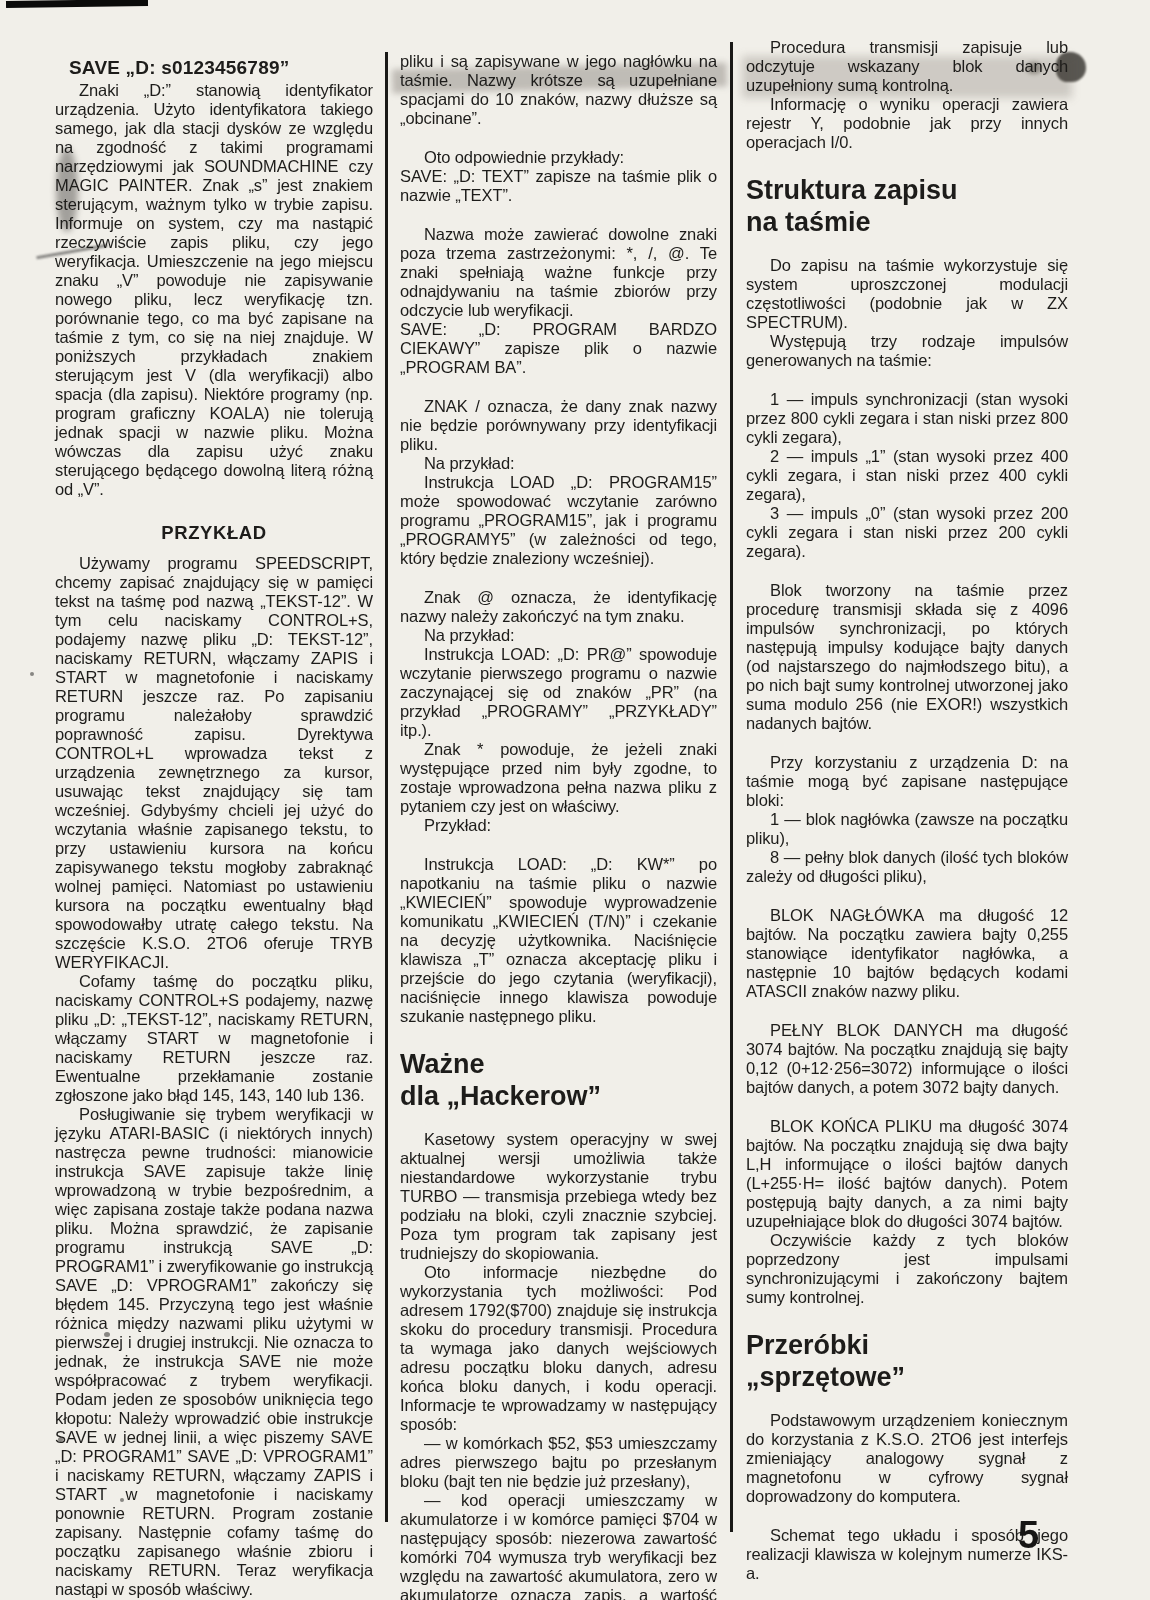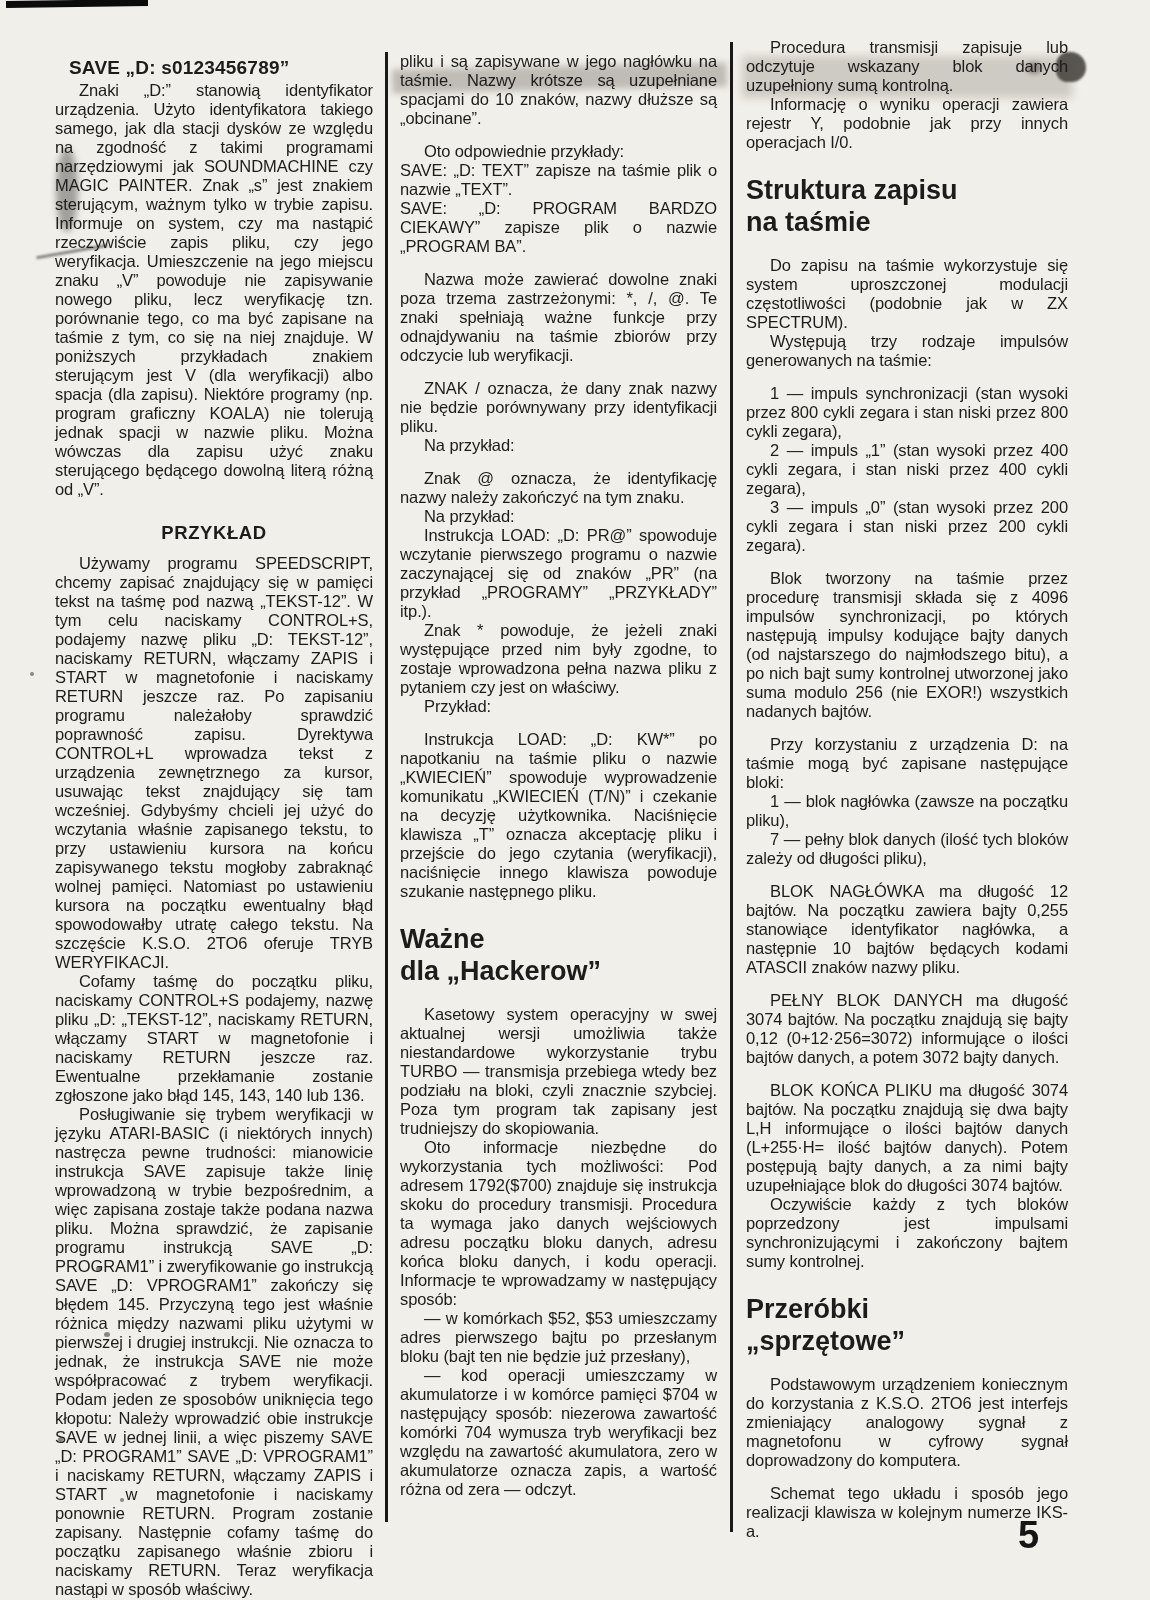--- a/index.html
+++ b/index.html
@@ -6,21 +6,21 @@
   body{
     width:1150px;height:1600px;position:relative;overflow:hidden;
     background:#f1efe9;
     color:#1d1c1a;
     font-family:"Liberation Sans","DejaVu Sans",sans-serif;
   }
   .page{position:absolute;inset:0}
   .col{position:absolute;text-align:justify;font-size:16.5px;line-height:19px;letter-spacing:-0.1px}
   .col p{margin:0}
   .col p.ind{text-indent:24px}
-  .col .gap{margin-top:14px}
+  .col .gap{margin-top:20px}
   h3.title{font-size:19px;font-weight:bold;margin:0 0 4px 14px;text-align:left;letter-spacing:0.2px}
   h4.subhead{font-size:18.5px;font-weight:bold;text-align:center;margin:24px 0 12px;letter-spacing:0.6px}
   h2.bighead{font-size:27px;line-height:32px;font-weight:bold;text-align:left;margin:22px 0 18px;white-space:pre-line;letter-spacing:0;text-indent:0}
   .divider{position:absolute;width:3px;background:#1a1917}
   .divider-1{left:385px;top:52px;height:1470px}
   .divider-2{left:730px;top:42px;height:1490px}
   .pagenum{position:absolute;left:1018px;top:1514px;font-size:38px;font-weight:bold;color:#161514}
   
   .bar-top{position:absolute;left:6px;top:0;width:142px;height:7px;background:#0b0b0a;transform:rotate(-0.8deg)}
   .blob-tr{position:absolute;left:1056px;top:52px;width:30px;height:30px;background:#3f3d38;border-radius:45% 55% 50% 40%;filter:blur(1px);opacity:.85}
@@ -63,24 +63,25 @@
       <h4 class="subhead">PRZYKŁAD</h4>
       <p class="para ind">Używamy programu SPEEDSCRIPT, chcemy zapisać znajdujący się w pamięci tekst na taśmę pod nazwą „TEKST-12”. W tym celu naciskamy CONTROL+S, podajemy nazwę pliku „D: TEKST-12”, naciskamy RETURN, włączamy ZAPIS i START w magnetofonie i naciskamy RETURN jeszcze raz. Po zapisaniu programu należałoby sprawdzić poprawność zapisu. Dyrektywa CONTROL+L wprowadza tekst z urządzenia zewnętrznego za kursor, usuwając tekst znajdujący się tam wcześniej. Gdybyśmy chcieli jej użyć do wczytania właśnie zapisanego tekstu, to przy ustawieniu kursora na końcu zapisywanego tekstu mogłoby zabraknąć wolnej pamięci. Natomiast po ustawieniu kursora na początku ewentualny błąd spowodowałby utratę całego tekstu. Na szczęście K.S.O. 2TO6 oferuje TRYB WERYFIKACJI.</p>
       <p class="para ind">Cofamy taśmę do początku pliku, naciskamy CONTROL+S podajemy, nazwę pliku „D: „TEKST-12”, naciskamy RETURN, włączamy START w magnetofonie i naciskamy RETURN jeszcze raz. Ewentualne przekłamanie zostanie zgłoszone jako błąd 145, 143, 140 lub 136.</p>
       <p class="para ind">Posługiwanie się trybem weryfikacji w języku ATARI-BASIC (i niektórych innych) nastręcza pewne trudności: mianowicie instrukcja SAVE zapisuje także linię wprowadzoną w trybie bezpośrednim, a więc zapisana zostaje także podana nazwa pliku. Można sprawdzić, że zapisanie programu instrukcją SAVE „D: PROGRAM1” i zweryfikowanie go instrukcją SAVE „D: VPROGRAM1” zakończy się błędem 145. Przyczyną tego jest właśnie różnica między nazwami pliku użytymi w pierwszej i drugiej instrukcji. Nie oznacza to jednak, że instrukcja SAVE nie może współpracować z trybem weryfikacji. Podam jeden ze sposobów uniknięcia tego kłopotu: Należy wprowadzić obie instrukcje SAVE w jednej linii, a więc piszemy SAVE „D: PROGRAM1” SAVE „D: VPROGRAM1” i naciskamy RETURN, włączamy ZAPIS i START w magnetofonie i naciskamy ponownie RETURN. Program zostanie zapisany. Następnie cofamy taśmę do początku zapisanego właśnie zbioru i naciskamy RETURN. Teraz weryfikacja nastąpi w sposób właściwy.</p>
       <p class="para ind">Te kłopoty występują jednak tylko przy użyciu instrukcji SAVE. Znaki „0123456789” w pierwszym przykładzie oznaczają nazwę</p>
     </div>
   <div class="col" style="left:400px;top:52px;width:317px">
       <p class="para">pliku i są zapisywane w jego nagłówku na taśmie. Nazwy krótsze są uzupełniane spacjami do 10 znaków, nazwy dłuższe są „obcinane”.</p>
       <p class="para gap ind">Oto odpowiednie przykłady:</p>
       <p class="para">SAVE: „D: TEXT” zapisze na taśmie plik o nazwie „TEXT”.</p>
+      <p class="para gap ind">Nazwa może zawierać dowolne znaki poza trzema zastrzeżonymi: *, /, @. Te znaki spełniają ważne funkcje przy odnajdywaniu na taśmie zbiorów przy odczycie lub weryfikacji.</p>
       <p class="para">SAVE: „D: PROGRAM BARDZO CIEKAWY” zapisze plik o nazwie „PROGRAM BA”.</p>
-      <p class="para gap ind">Nazwa może zawierać dowolne znaki poza trzema zastrzeżonymi: *, /, @. Te znaki spełniają ważne funkcje przy odnajdywaniu na taśmie zbiorów przy odczycie lub weryfikacji.</p>
       <p class="para gap ind">ZNAK / oznacza, że dany znak nazwy nie będzie porównywany przy identyfikacji pliku.</p>
       <p class="para ind">Na przykład:</p>
+      <p class="para ind">Instrukcja LOAD „D: PROGRAM15” może spowodować wczytanie zarówno programu „PROGRAM15”, jak i programu „PROGRAMY5” (w zależności od tego, który będzie znaleziony wcześniej).</p>
       <p class="para gap ind">Znak @ oznacza, że identyfikację nazwy należy zakończyć na tym znaku.</p>
       <p class="para ind">Na przykład:</p>
       <p class="para ind">Instrukcja LOAD: „D: PR@” spowoduje wczytanie pierwszego programu o nazwie zaczynającej się od znaków „PR” (na przykład „PROGRAMY” „PRZYKŁADY” itp.).</p>
       <p class="para ind">Znak * powoduje, że jeżeli znaki występujące przed nim były zgodne, to zostaje wprowadzona pełna nazwa pliku z pytaniem czy jest on właściwy.</p>
       <p class="para ind">Przykład:</p>
       <p class="para gap ind">Instrukcja LOAD: „D: KW*” po napotkaniu na taśmie pliku o nazwie „KWIECIEŃ” spowoduje wyprowadzenie komunikatu „KWIECIEŃ (T/N)” i czekanie na decyzję użytkownika. Naciśnięcie klawisza „T” oznacza akceptację pliku i przejście do jego czytania (weryfikacji), naciśnięcie innego klawisza powoduje szukanie następnego pliku.</p>
       <h2 class="bighead">Ważne
 dla „Hackerow”</h2>
       <p class="para ind">Kasetowy system operacyjny w swej aktualnej wersji umożliwia także niestandardowe wykorzystanie trybu TURBO — transmisja przebiega wtedy bez podziału na bloki, czyli znacznie szybciej. Poza tym program tak zapisany jest trudniejszy do skopiowania.</p>
       <p class="para ind">Oto informacje niezbędne do wykorzystania tych możliwości: Pod adresem 1792($700) znajduje się instrukcja skoku do procedury transmisji. Procedura ta wymaga jako danych wejściowych adresu początku bloku danych, adresu końca bloku danych, i kodu operacji. Informacje te wprowadzamy w następujący sposób:</p>
@@ -93,21 +94,21 @@
       <h2 class="bighead">Struktura zapisu
 na taśmie</h2>
       <p class="para ind">Do zapisu na taśmie wykorzystuje się system uproszczonej modulacji częstotliwości (podobnie jak w ZX SPECTRUM).</p>
       <p class="para ind">Występują trzy rodzaje impulsów generowanych na taśmie:</p>
       <p class="para gap ind">1 — impuls synchronizacji (stan wysoki przez 800 cykli zegara i stan niski przez 800 cykli zegara),</p>
       <p class="para ind">2 — impuls „1” (stan wysoki przez 400 cykli zegara, i stan niski przez 400 cykli zegara),</p>
       <p class="para ind">3 — impuls „0” (stan wysoki przez 200 cykli zegara i stan niski przez 200 cykli zegara).</p>
       <p class="para gap ind">Blok tworzony na taśmie przez procedurę transmisji składa się z 4096 impulsów synchronizacji, po których następują impulsy kodujące bajty danych (od najstarszego do najmłodszego bitu), a po nich bajt sumy kontrolnej utworzonej jako suma modulo 256 (nie EXOR!) wszystkich nadanych bajtów.</p>
       <p class="para gap ind">Przy korzystaniu z urządzenia D: na taśmie mogą być zapisane następujące bloki:</p>
       <p class="para ind">1 — blok nagłówka (zawsze na początku pliku),</p>
-      <p class="para ind">7 — pełny blok danych (ilość tych bloków zależy od długości pliku),</p>
+      <p class="para ind">8 — pełny blok danych (ilość tych bloków zależy od długości pliku),</p>
       <p class="para gap ind">BLOK NAGŁÓWKA ma długość 12 bajtów. Na początku zawiera bajty 0,255 stanowiące identyfikator nagłówka, a następnie 10 bajtów będących kodami ATASCII znaków nazwy pliku.</p>
       <p class="para gap ind">PEŁNY BLOK DANYCH ma długość 3074 bajtów. Na początku znajdują się bajty 0,12 (0+12·256=3072) informujące o ilości bajtów danych, a potem 3072 bajty danych.</p>
       <p class="para gap ind">BLOK KOŃCA PLIKU ma długość 3074 bajtów. Na początku znajdują się dwa bajty L,H informujące o ilości bajtów danych (L+255·H= ilość bajtów danych). Potem postępują bajty danych, a za nimi bajty uzupełniające blok do długości 3074 bajtów.</p>
       <p class="para ind">Oczywiście każdy z tych bloków poprzedzony jest impulsami synchronizującymi i zakończony bajtem sumy kontrolnej.</p>
       <h2 class="bighead">Przeróbki
 „sprzętowe”</h2>
       <p class="para ind">Podstawowym urządzeniem koniecznym do korzystania z K.S.O. 2TO6 jest interfejs zmieniający analogowy sygnał z magnetofonu w cyfrowy sygnał doprowadzony do komputera.</p>
       <p class="para gap ind">Schemat tego układu i sposób jego realizacji klawisza w kolejnym numerze IKS-a.</p>
     </div>
 

